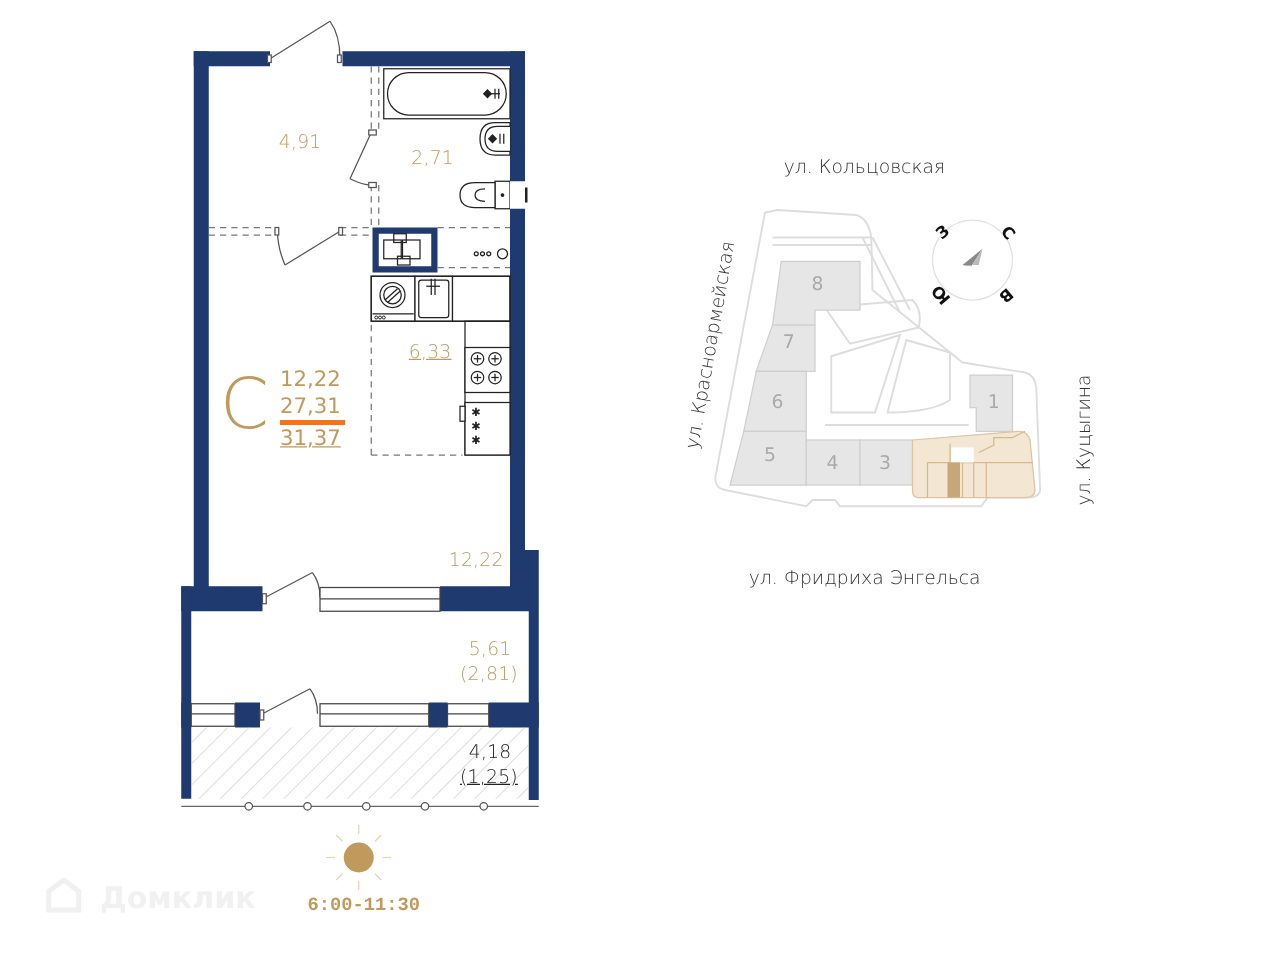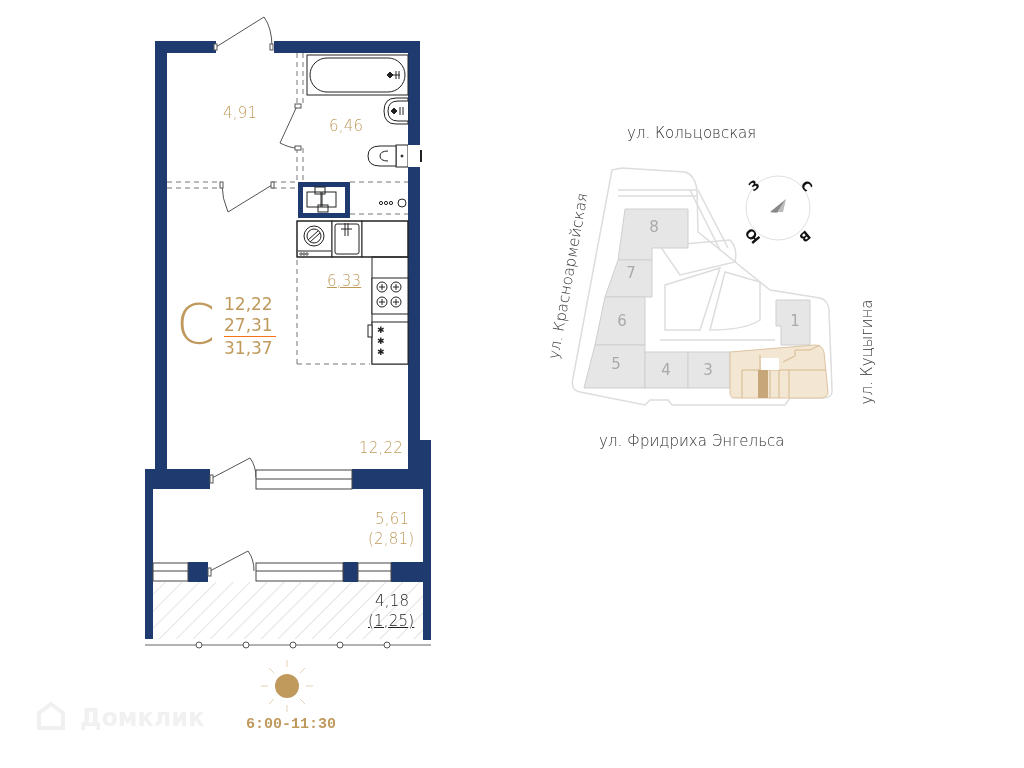--- a/index.html
+++ b/index.html
@@ -4,21 +4,21 @@
 <style>
   html, body { margin:0; padding:0; background:#ffffff; }
   body { width:1024px; height:768px; position:relative; overflow:hidden; font-family:"Liberation Sans", sans-serif; }
   .abs { position:absolute; }
   .area-label { position:absolute; font-size:15px; color:#c09a5d; font-family:"DejaVu Sans", sans-serif; font-weight:300; letter-spacing:0.2px; }
   .area-dark { color:#222;text-align:right; }
   .summary { position:absolute; left:176px; top:290px; color:#c09a5d; font-family:"DejaVu Sans", sans-serif; }
   .summary .letter { position:absolute; left:0; top:6px; font-size:56px; line-height:56px; font-weight:300; }
   .summary .nums { position:absolute; left:48px; top:4px; font-size:17px; line-height:20px; width:52px; }
   .summary .nums div { height:21px; }
-  .summary .nums .total { border-top:1px solid #f97316; padding-top:1px; }
+  .summary .nums .total { border-top:4px solid #f97316; padding-top:1px;text-decoration:underline; }
   .street { position:absolute; font-size:15px; color:#333; font-family:"DejaVu Sans", sans-serif; font-weight:300; white-space:nowrap; }
   .sun-time { position:absolute; left:246px; top:716px; font-size:15px; font-weight:bold; color:#c09a5d; font-family:Liberation Mono, monospace; }
   .watermark { position:absolute; left:36px; top:704px; font-size:24px; font-weight:bold; color:#f1f1f1; font-family:"DejaVu Sans", sans-serif; }
   .wm-logo { position:absolute; left:0; top:-3px; width:30px; height:30px; }
   svg text { font-family:"DejaVu Sans", sans-serif; }
 </style>
 </head>
 <body>
 
 <div class="abs" style="left:0;top:0;width:460px;height:768px;">
@@ -226,21 +226,21 @@
         <line x1="306" y1="686" x2="313" y2="686"></line>
         <line x1="269" y1="668" x2="274" y2="673"></line>
         <line x1="300" y1="699" x2="305" y2="704"></line>
         <line x1="305" y1="668" x2="300" y2="673"></line>
         <line x1="274" y1="699" x2="269" y2="704"></line>
       </g>
     </g>
   </svg>
 
   <span class="area-label" style="left:223px;top:104px;">4,91</span>
-  <span class="area-label" style="left:329px;top:117px;">6,46</span>
+  <span class="area-label" style="left:329px;top:117px;">2,71</span>
   <span class="area-label" style="left:327px;top:272px;text-decoration:underline;">6,33</span>
   <span class="area-label" style="left:359px;top:439px;">12,22</span>
   <span class="area-label" style="left:375px;top:510px;">5,61</span>
   <span class="area-label" style="left:368px;top:530px;">(2,81)</span>
   <span class="area-label area-dark" style="left:375px;top:592px;">4,18</span>
   <span class="area-label area-dark" style="left:368px;top:612px;text-decoration:underline;">(1,25)</span>
 
   <div class="summary">
     <div class="letter">С</div>
     <div class="nums">
@@ -313,21 +313,21 @@
         <text transform="translate(757,189) rotate(-40)">З</text>
         <text transform="translate(803,189) rotate(50)">С</text>
         <text transform="translate(756,233) rotate(-130)">Ю</text>
         <text transform="translate(802,233) rotate(140)">В</text>
       </g>
     </g>
   </svg>
 </div>
 
 <div class="street" style="left:627px;top:124px;">ул. Кольцовская</div>
-<div class="street" style="left:599px;top:432px;">ул. Фридриха Энгельса</div>
+<div class="street" style="left:599px;top:453px;">ул. Фридриха Энгельса</div>
 <div class="street" style="left:468px;top:267px;transform:rotate(-80deg);transform-origin:center;width:200px;text-align:center;">ул. Красноармейская</div>
 <div class="street" style="left:812px;top:343px;transform:rotate(-90deg);transform-origin:center;width:110px;text-align:center;">ул. Куцыгина</div>
 
 <div class="watermark">
   <svg class="wm-logo" viewBox="0 0 30 30">
     <path d="M15 3 L27 12 L27 27 L3 27 L3 12 Z" fill="none" stroke="#f0f0f0" stroke-width="4"></path>
   </svg>
   <span style="position:absolute;left:44px;top:0;">Домклик</span>
 </div>
 

